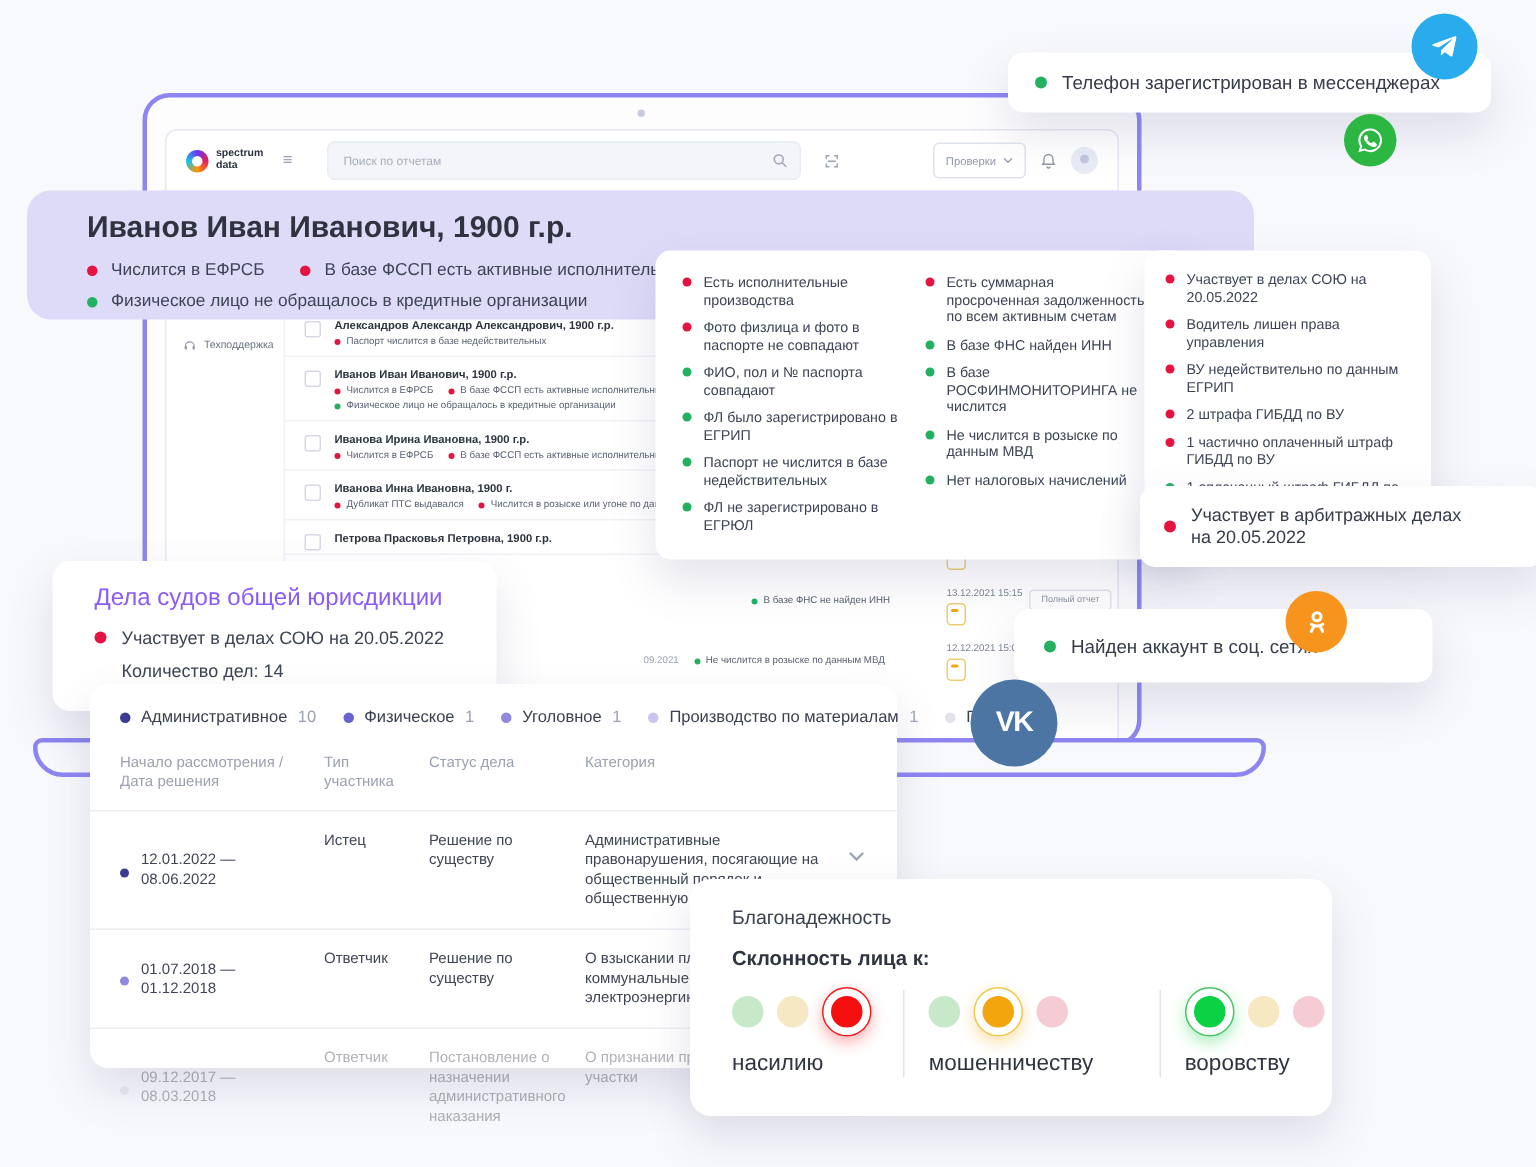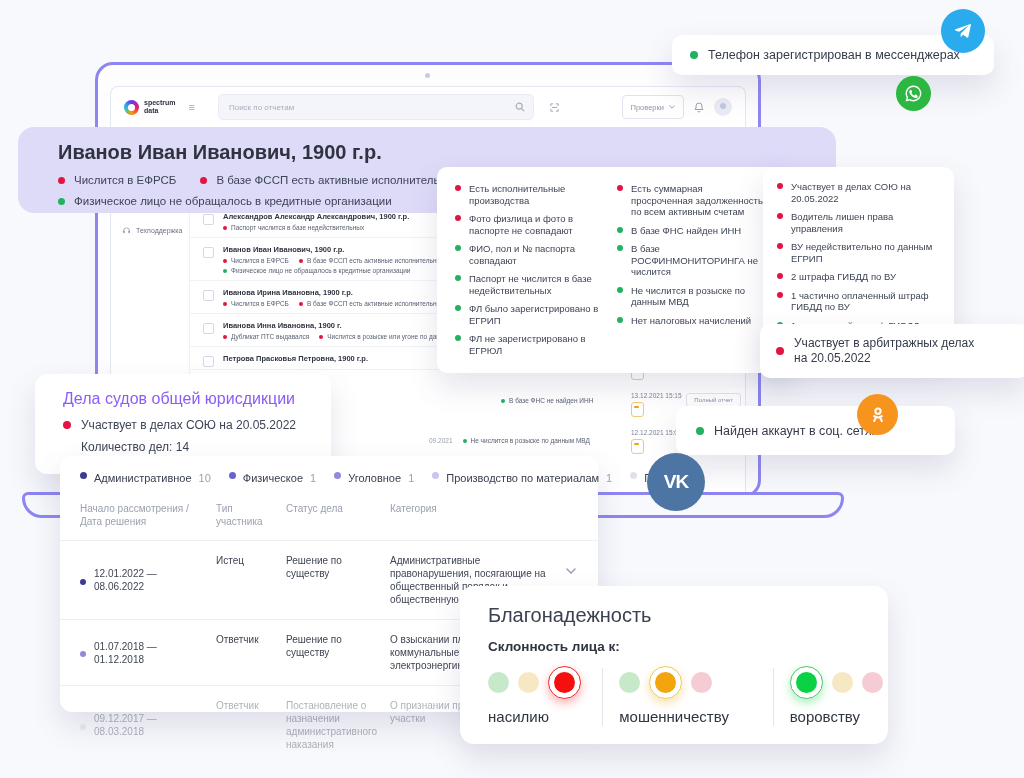--- a/index.html
+++ b/index.html
@@ -71,31 +71,31 @@
   .pill{display:flex;align-items:center;gap:10px;font-size:12.5px;color:#353b4a}
   .pill .dot{width:8px;height:8px}
   .circleicon{position:absolute;border-radius:50%;display:flex;align-items:center;justify-content:center}
   
   .courttitle{margin:16px 0 0 28px;font-size:16px;color:#8b5cf6}
   .courtbul{position:absolute;left:28px;top:44px;display:flex;align-items:center;gap:10px;font-size:12px;color:#3d4455}
   .courtbul .dot{width:8px;height:8px}
   .courtcnt{position:absolute;left:46px;top:66px;font-size:12px;color:#3d4455}
   
   .tabs{display:flex;gap:18px;padding:16px 20px 10px;flex-wrap:nowrap}
-  .tab{display:flex;gap:7px;font-size:11px;color:#3a4050;white-space:nowrap;cursor:pointer}
+  .tab{display:flex;align-items:center;gap:7px;font-size:11px;color:#3a4050;white-space:nowrap;cursor:pointer}
   .tab .dot{width:7px;height:7px}
   .tab .cnt{color:#9aa1b2}
   .tgrid{display:grid;grid-template-columns:128px 62px 96px 1fr 14px;gap:8px;padding:8px 18px 12px 20px}
   .thead{font-size:10px;color:#9ba1b0;border-bottom:1px solid #ededf3;line-height:13px}
   .trow{font-size:10px;color:#3f4554;border-bottom:1px solid #ededf3;line-height:13px;padding-top:13px;padding-bottom:13px}
   .trow .pr{display:flex;gap:8px;align-items:center}
   .trow .dot{width:6px;height:6px;margin-top:3px}
   .trow.dim{opacity:.42;border-bottom:none}
   
-  .rel-title{margin:18px 0 0 28px;font-size:20px;color:#3b4150}
+  .rel-title{margin:18px 0 0 28px;font-size:13px;color:#3b4150}
   .rel-sub{margin:12px 0 0 28px;font-size:13.5px;font-weight:bold;color:#2e3440}
   .rel-groups{display:flex;align-items:flex-start;margin:12px 0 0 28px}
   .rgroup{display:flex;flex-direction:column;gap:9px}
   .lights{display:flex;align-items:center;gap:9px;height:33px}
   .light{width:21px;height:21px;border-radius:50%}
   .light.dimg{background:#c8e9c9}.light.dimy{background:#f5e8c2}.light.dimp{background:#f5ccd3}
   .ring{width:31px;height:31px;border-radius:50%;display:flex;align-items:center;justify-content:center;border:1.5px solid}
   .ring.red{border-color:#f31d1d;box-shadow:0 4px 10px rgba(243,29,29,.35)}
   .ring.orange{border-color:#ecc94b;box-shadow:0 4px 10px rgba(242,165,13,.35)}
   .ring.green{border-color:#46c463;box-shadow:0 4px 10px rgba(11,209,69,.35)}
@@ -292,25 +292,25 @@
       <div class="chk">
           <span class="dot bad"></span>
           <span>Фото физлица и фото в паспорте не совпадают</span>
         </div>
       <div class="chk">
           <span class="dot good"></span>
           <span>ФИО, пол и № паспорта совпадают</span>
         </div>
       <div class="chk">
           <span class="dot good"></span>
+          <span>ФЛ было зарегистрировано в ЕГРИП</span>
+        </div>
+      <div class="chk">
+          <span class="dot good"></span>
           <span>Паспорт не числится в базе недействительных</span>
-        </div>
-      <div class="chk">
-          <span class="dot good"></span>
-          <span>ФЛ было зарегистрировано в ЕГРИП</span>
         </div>
       <div class="chk">
           <span class="dot good"></span>
           <span>ФЛ не зарегистрировано в ЕГРЮЛ</span>
         </div>
     </div>
     <div class="chkcol">
       <div class="chk">
           <span class="dot bad"></span>
           <span>Есть суммарная просроченная задолженность по всем активным счетам</span>

